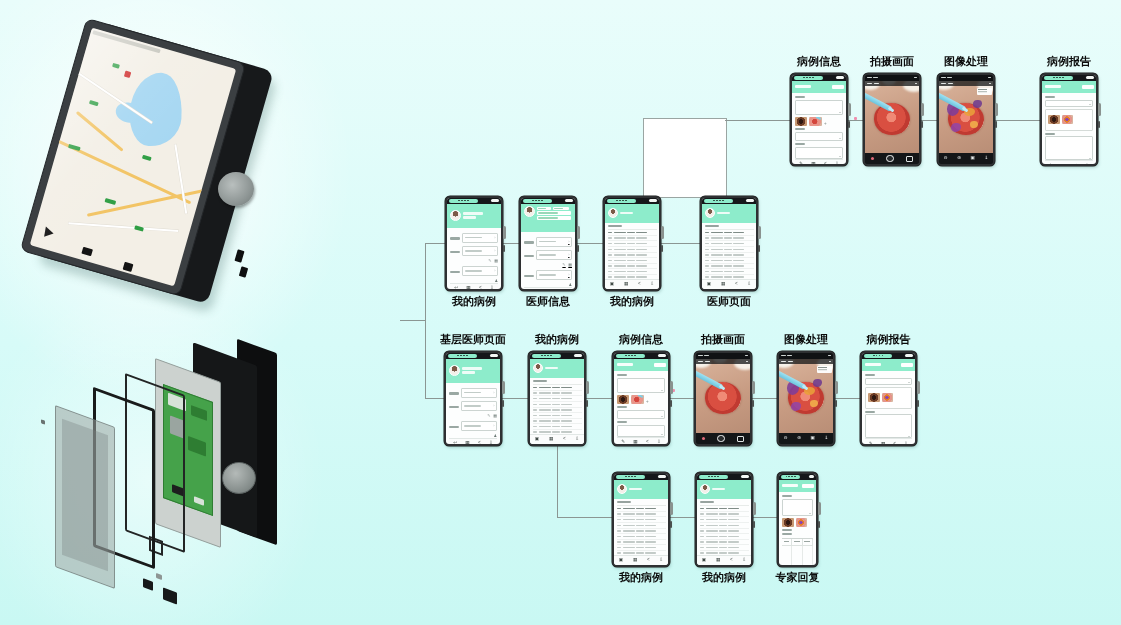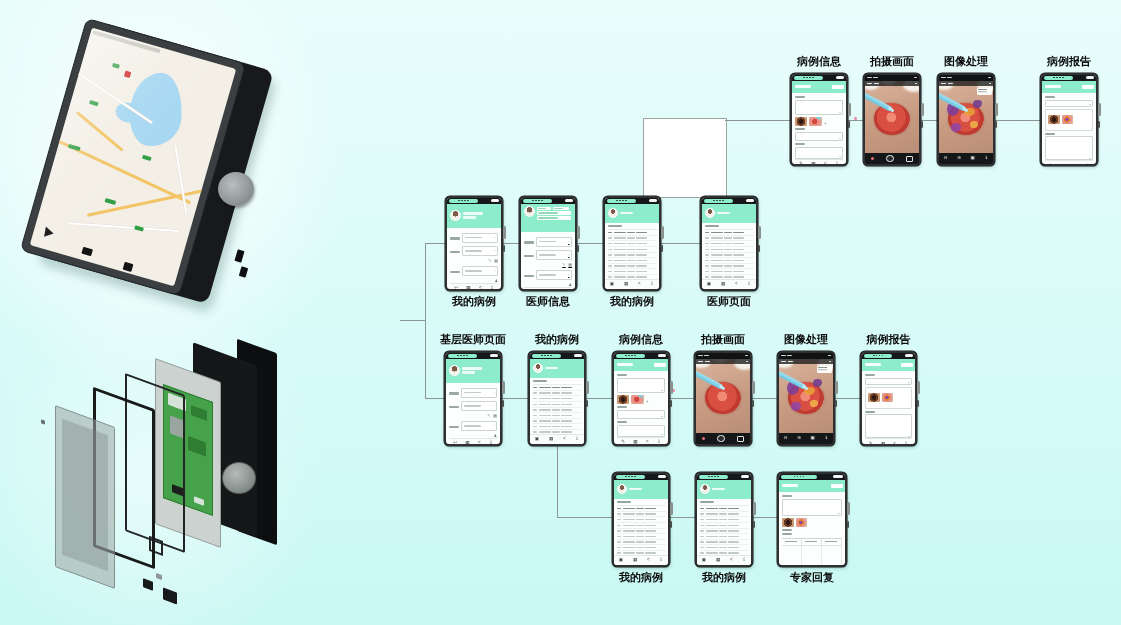--- a/index.html
+++ b/index.html
@@ -1106,21 +1106,21 @@
           </div>
     <div class="bnav">
       <span>▣</span>
       <span>▦</span>
       <span>&lt;</span>
       <span>⇩</span>
     </div>
   </div>
 <div class="p-label below">我的病例</div>
       </div>
-      <div class="phone" style="left: 777px; top: 472px; width: 70px; height: 95px;">
+      <div class="phone" style="left: 777px; top: 472px; width: 41px; height: 95px;">
   <div class="screen">
     <div class="sb">
             <i class="mpill">
               <b></b>
               <b></b>
               <b></b>
               <b></b>
             </i>
             <i class="wpill"></i>
           </div>

